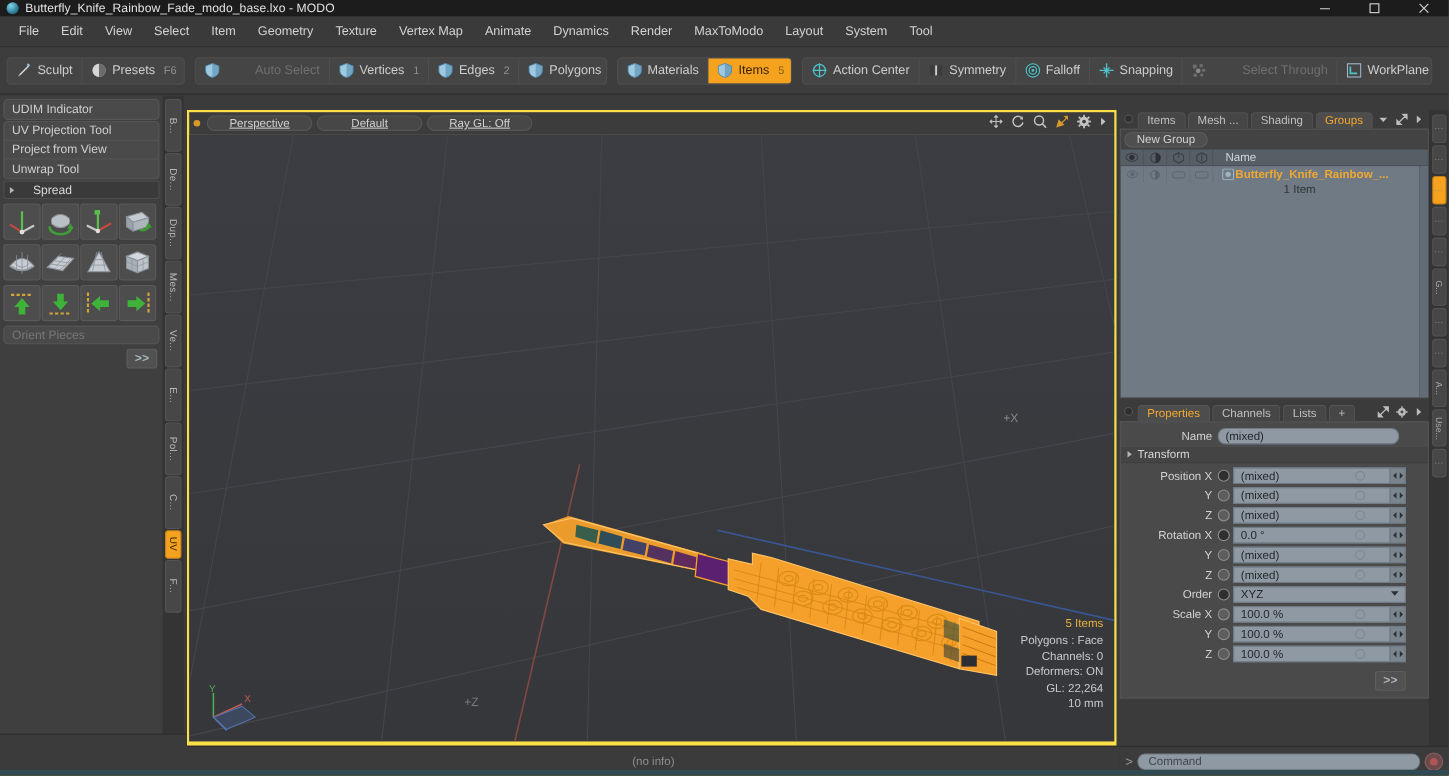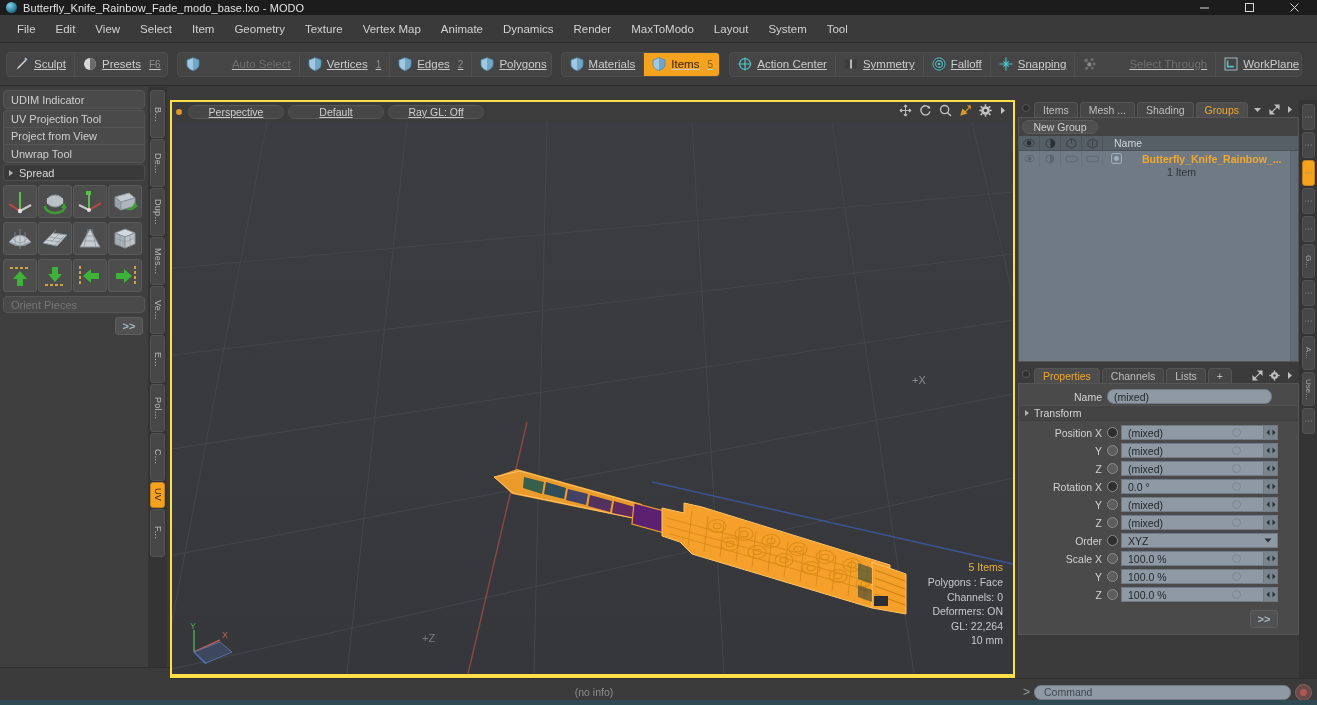--- a/index.html
+++ b/index.html
@@ -37,21 +37,20 @@
     background:#3a3a3a; display:flex; align-items:center; padding-left:7px;
     border-bottom:1px solid #2e2e2e;
   }
   .menu-item { padding:3px 10px; color:#d2d2d2; font-size:11.5px; white-space:nowrap; }
 
   
   .toolbar {
     position:absolute; left:0; top:43px; width:1317px; height:43px;
     background:#3d3d3d; display:flex; align-items:center; padding:0 6px;
     border-bottom:1px solid #2c2c2c;
-    text-decoration:underline;
   }
   .tgroup {
     display:flex; align-items:center; height:25px;
     border:1px solid #4e4e4e; border-radius:4px; background:#454545;
     margin-right:9px; overflow:hidden;
   }
   .tbtn {
     display:flex; align-items:center; gap:5px; height:23px;
     padding:0 8px; color:#cdcdcd; font-size:11.5px; white-space:nowrap;
     border-right:1px solid #4e4e4e;
@@ -74,21 +73,21 @@
     background:#4a4a4a; border:1px solid #565656; border-radius:4px;
     margin-bottom:1px; overflow:hidden;
   }
   .lp-row {
     height:17px; display:flex; align-items:center; padding:0 7px;
     color:#cfcfcf; font-size:11px; border-bottom:1px solid #555;
   }
   .lp-row:last-child { border-bottom:none; }
   .lp-row.dim { color:#6e6e6e; }
   .lp-header {
-    height:17px; display:flex; align-items:center; gap:6px; padding:0 5px;
+    height:17px; display:flex; align-items:center; gap:17px; padding:0 5px;
     background:#3a3a3a; color:#d8d8d8; font-size:11px;
     border:1px solid #4e4e4e; border-radius:3px; margin-bottom:4px;
   }
   .caret { width:0;height:0;border-left:4px solid #b4b4b4;border-top:3px solid transparent;border-bottom:3px solid transparent; }
   .iconrow { display:flex; gap:1px; margin-bottom:4px; }
   .icell {
     width:34px; height:33px; background:#4d4d4d; border:1px solid #5a5a5a;
     border-radius:3px; display:flex; align-items:center; justify-content:center;
   }
   .icell svg { display:block; }
@@ -177,21 +176,21 @@
   }
 
   .listhead {
     height:15px; display:flex; align-items:center;
     background:#565e66; border-bottom:1px solid #4a5158; color:#cfd6dc; font-size:10.5px;
   }
   .colcell { width:21px; display:flex; align-items:center; justify-content:center; border-right:1px solid #4d545b; height:15px; }
   .listrows { background:#707a84; height:210px; position:relative; }
   .lrow { height:15px; display:flex; align-items:center; }
   .lrow .colcell { border-right:1px solid #67727c; }
-  .lrow-name { padding-left:8px; display:flex; align-items:center; gap:20px; color:#f0a830; font-weight:bold; font-size:10.5px; white-space:nowrap; overflow:hidden; }
+  .lrow-name { padding-left:8px; display:flex; align-items:center; gap:1px; color:#f0a830; font-weight:bold; font-size:10.5px; white-space:nowrap; overflow:hidden; }
   .lrow-sub { text-align:center; color:#2f3338; font-size:10.5px; padding-left:46px; height:14px;}
   .scrollbar-v {
     position:absolute; right:0; top:0; width:8px; height:100%; background:#626c76;
     border-left:1px solid #59636c;
   }
 
   
   .prop-row { display:flex; align-items:center; height:17px; margin-bottom:1px; }
   .prop-label { width:88px; text-align:right; padding-right:5px; color:#d2d2d2; font-size:10.5px; }
   .radio { width:11px;height:11px;border-radius:50%;background:#5d5d5d;border:1px solid #8d8d8d;flex:none;margin-right:3px; }

